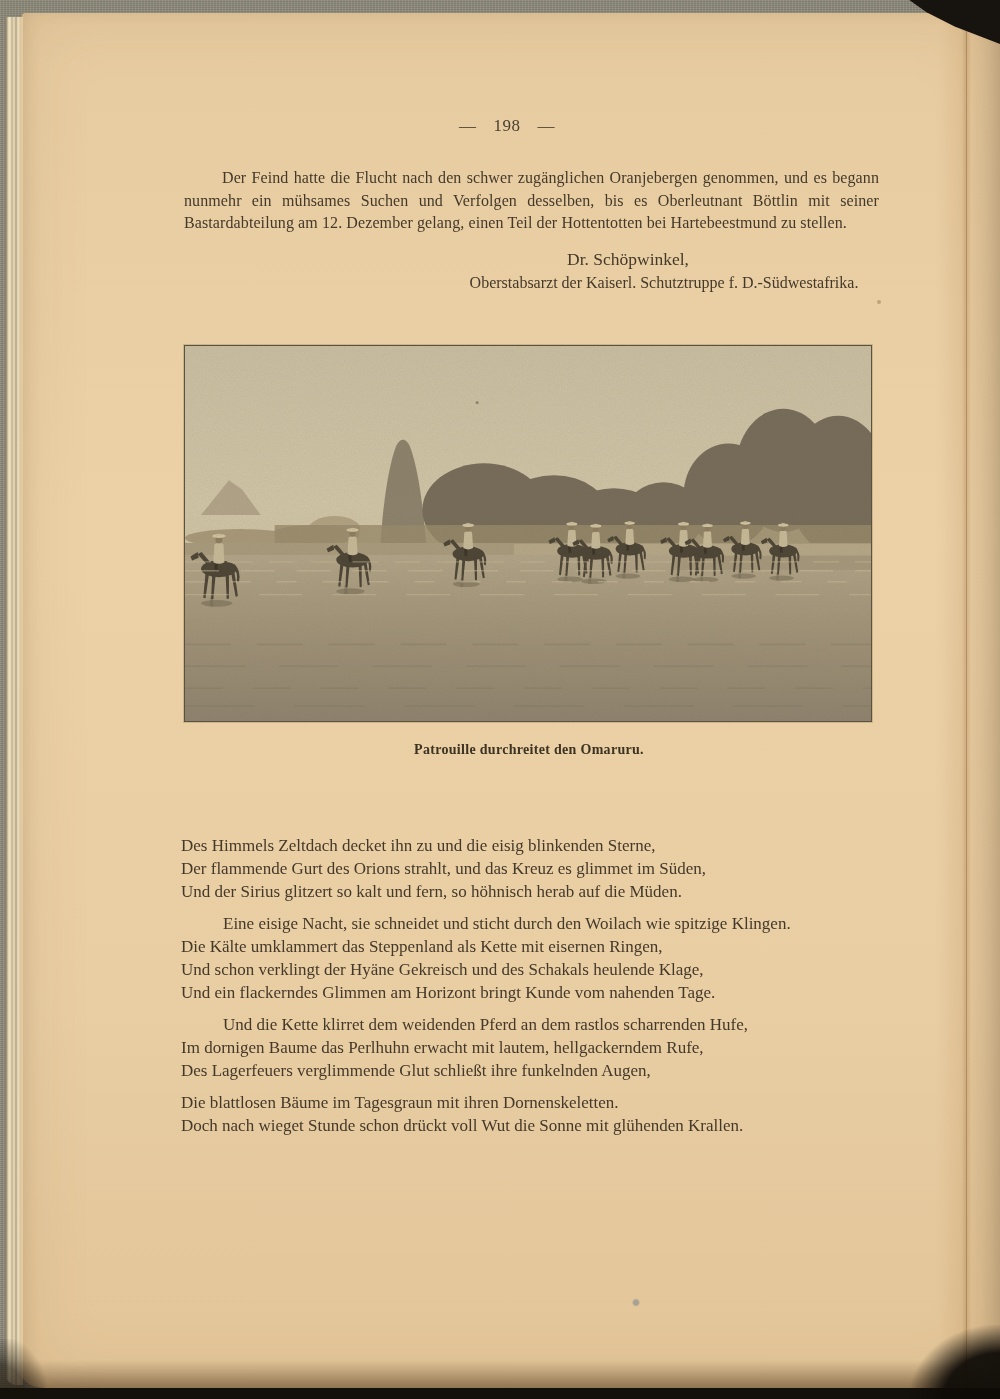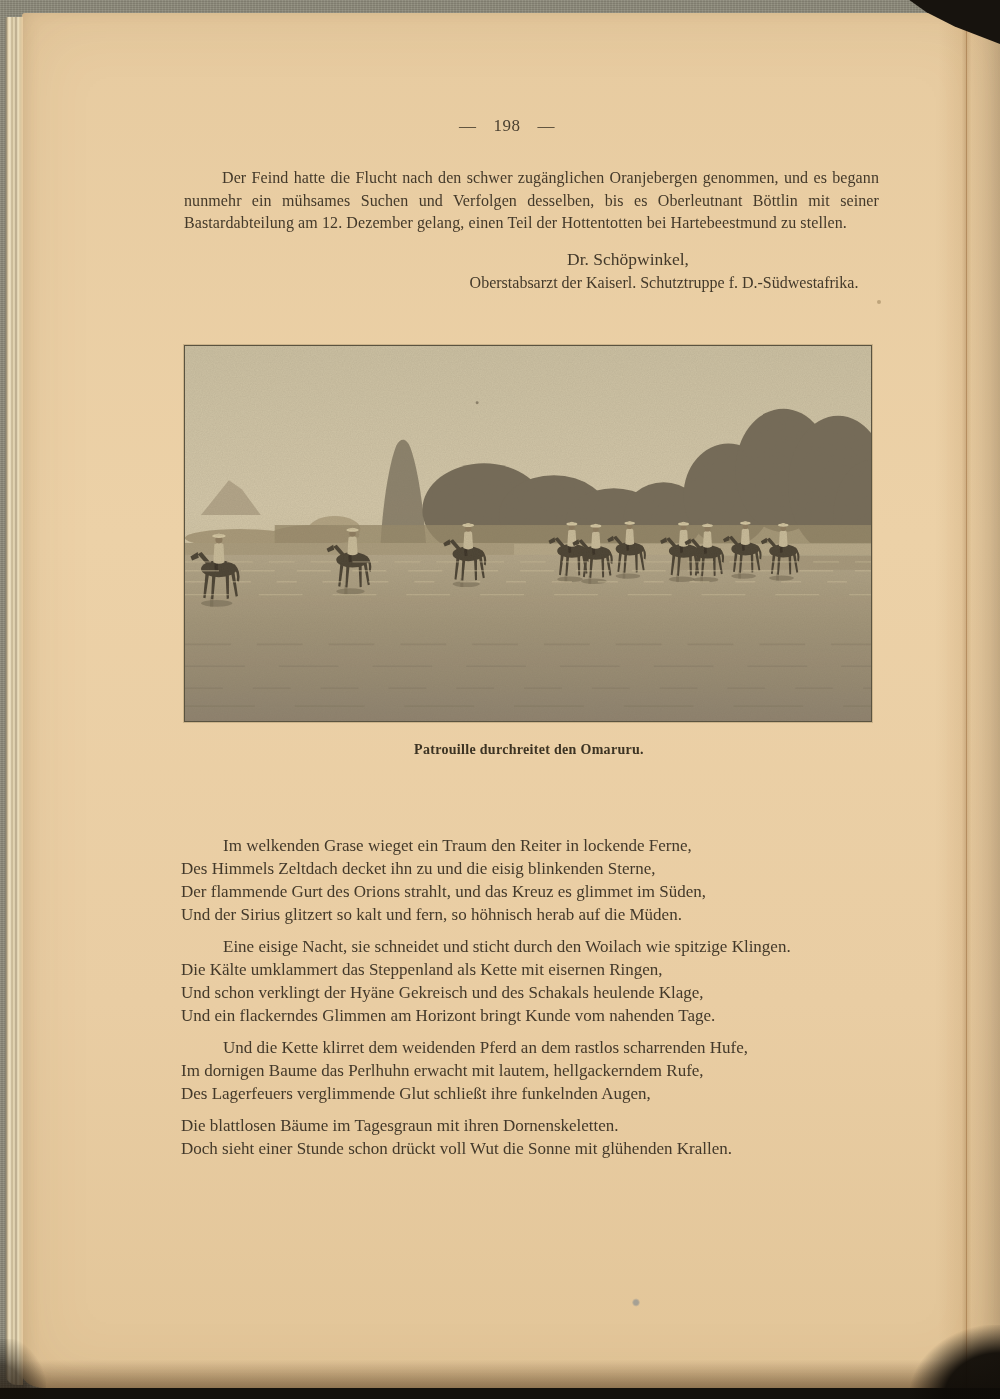--- a/index.html
+++ b/index.html
@@ -204,38 +204,37 @@
       <rect width="688" height="377" fill="#b98f57" opacity="0.08"></rect>
       <rect width="688" height="377" filter="url(#grain)" opacity="0.35"></rect>
     </svg>
   </div>
 
   <div class="center-abs caption">Patrouille durchreitet den Omaruru.</div>
 
 
   <div class="poem">
     <div class="stanza">
-      <div class="line indent">Im welkenden Grase wieget ein Traum den Reiter in lockende Ferne,</div>
       <div class="line">Des Himmels Zeltdach decket ihn zu und die eisig blinkenden Sterne,</div>
       <div class="line">Der flammende Gurt des Orions strahlt, und das Kreuz es glimmet im Süden,</div>
       <div class="line">Und der Sirius glitzert so kalt und fern, so höhnisch herab auf die Müden.</div>
     </div>
     <div class="stanza">
       <div class="line indent">Eine eisige Nacht, sie schneidet und sticht durch den Woilach wie spitzige Klingen.</div>
       <div class="line">Die Kälte umklammert das Steppenland als Kette mit eisernen Ringen,</div>
       <div class="line">Und schon verklingt der Hyäne Gekreisch und des Schakals heulende Klage,</div>
       <div class="line">Und ein flackerndes Glimmen am Horizont bringt Kunde vom nahenden Tage.</div>
     </div>
     <div class="stanza">
       <div class="line indent">Und die Kette klirret dem weidenden Pferd an dem rastlos scharrenden Hufe,</div>
       <div class="line">Im dornigen Baume das Perlhuhn erwacht mit lautem, hellgackerndem Rufe,</div>
       <div class="line">Des Lagerfeuers verglimmende Glut schließt ihre funkelnden Augen,</div>
     </div>
     <div class="stanza">
       <div class="line">Die blattlosen Bäume im Tagesgraun mit ihren Dornenskeletten.</div>
-      <div class="line">Doch sieht einer Stunde schon drückt voll Wut die Sonne mit glühenden Krallen.</div>
+      <div class="line">Doch nach wieget Stunde schon drückt voll Wut die Sonne mit glühenden Krallen.</div>
     </div>
   </div>
 
   <div class="speck"></div>
   <div class="blemish" style="left:877px;top:300px;"></div>
 
 </div>
 
 </body></html>

